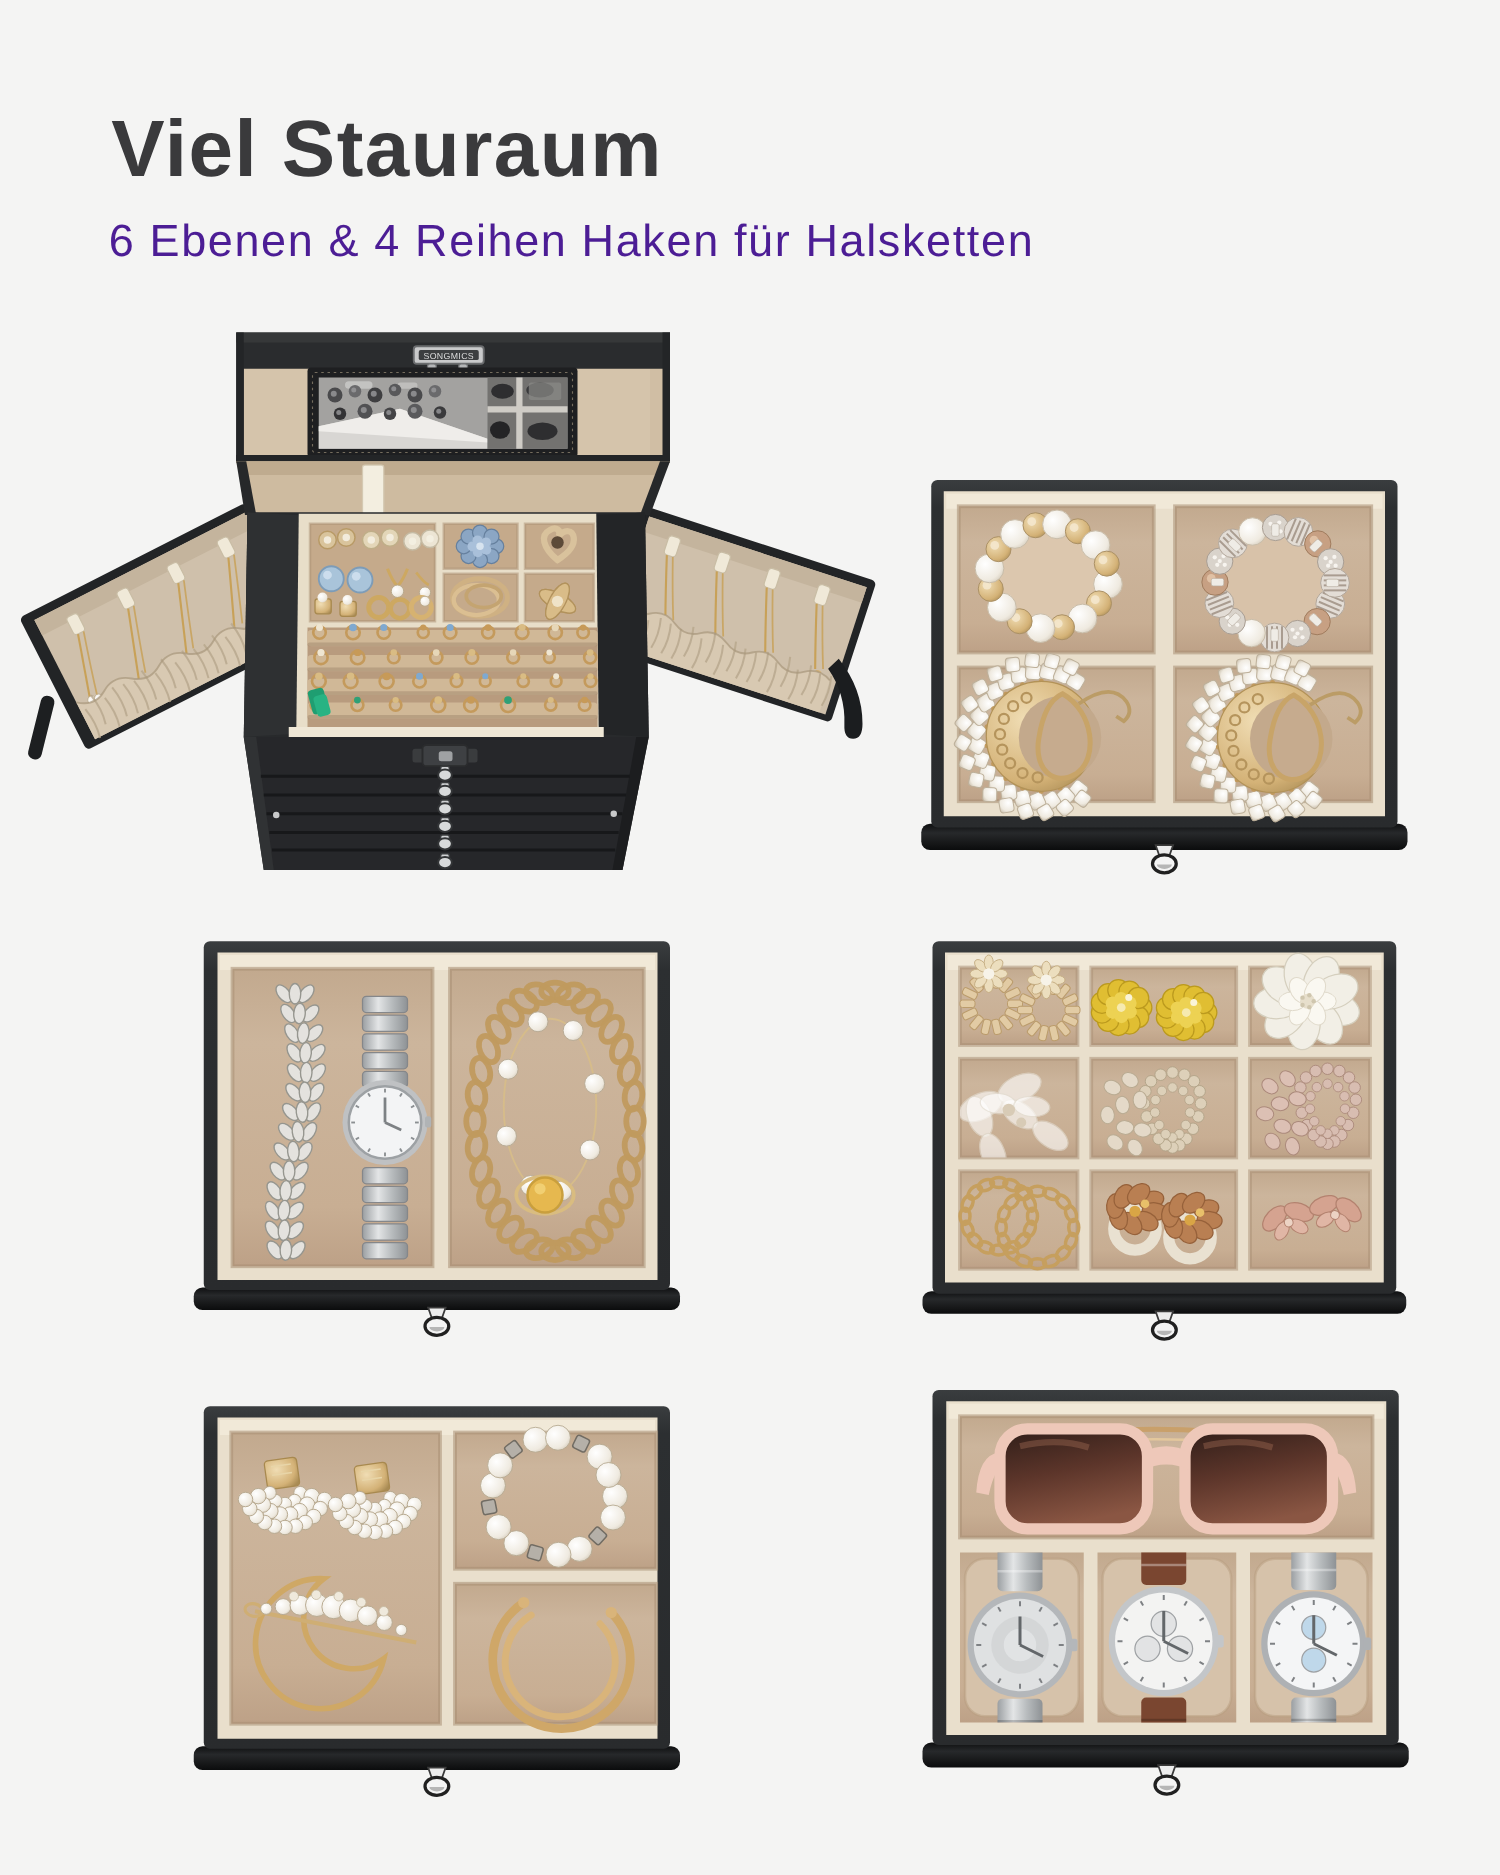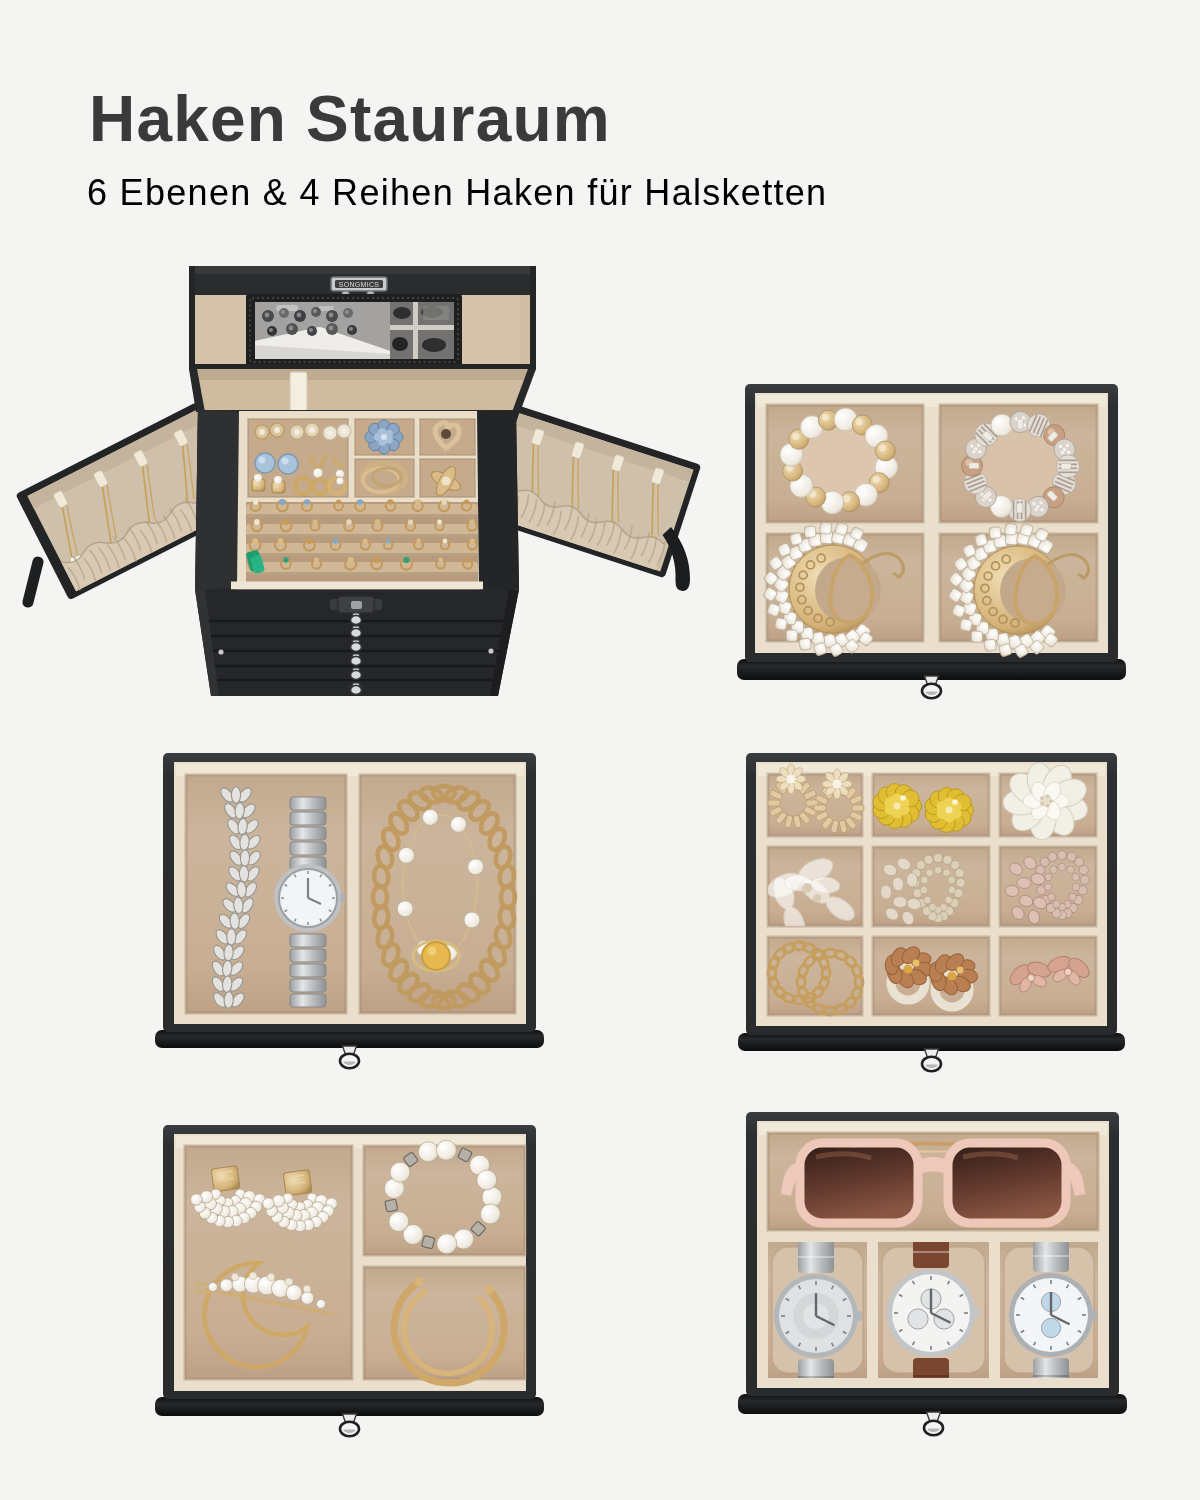--- a/index.html
+++ b/index.html
@@ -1,23 +1,23 @@
 <!DOCTYPE html>
 <html><head>
 <meta charset="utf-8">
 <style>
   html,body{margin:0;padding:0;}
   body{width:1200px;height:1500px;background:#f4f4f3;font-family:"Liberation Sans",sans-serif;position:relative;overflow:hidden;}
   .title{position:absolute;left:89px;top:87px;font-size:64px;font-weight:bold;color:#3a3a3c;letter-spacing:1.2px;line-height:1;}
-  .subtitle{position:absolute;left:87px;top:175px;font-size:36px;font-weight:400;color:#000000;letter-spacing:1.3px;line-height:1;}
+  .subtitle{position:absolute;left:87px;top:175px;font-size:36px;font-weight:400;color:#4c1d95;letter-spacing:1.3px;line-height:1;}
   svg{position:absolute;left:0;top:0;}
 </style>
 </head>
 <body>
-<div class="title">Haken Stauraum</div>
+<div class="title">Viel Stauraum</div>
 <div class="subtitle">6 Ebenen &amp; 4 Reihen Haken für Halsketten</div>
 <svg width="1200" height="1500" viewBox="0 0 1200 1500">
 <defs>
   <linearGradient id="beigeV" x1="0" y1="0" x2="0" y2="1">
     <stop offset="0" stop-color="#c2a98e"></stop>
         <stop offset="0.25" stop-color="#ccb59c"></stop>
         <stop offset="0.8" stop-color="#c8ae93"></stop>
         <stop offset="1" stop-color="#bda187"></stop>
   </linearGradient>
   <linearGradient id="frameG" x1="0" y1="0" x2="0" y2="1">

